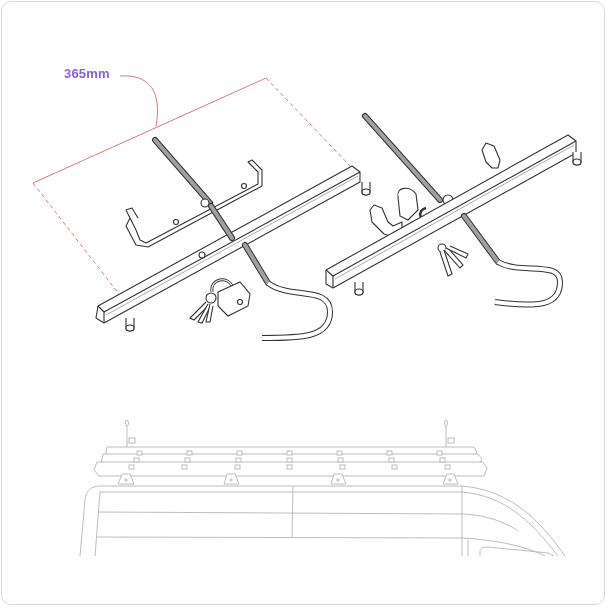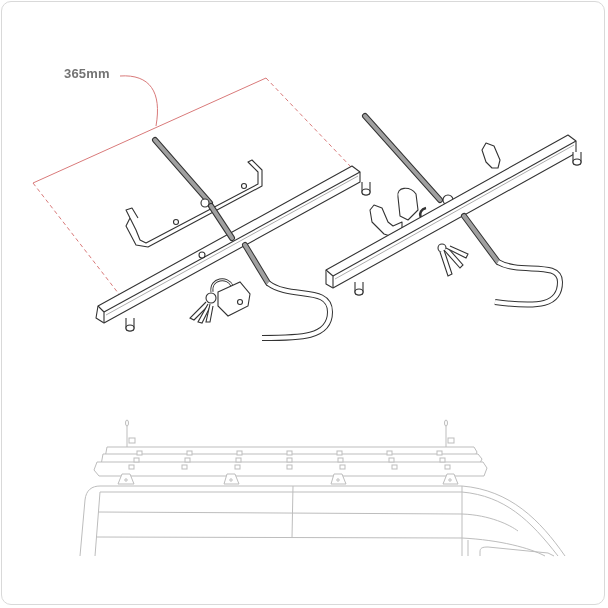--- a/index.html
+++ b/index.html
@@ -6,21 +6,21 @@
     body { width: 608px; height: 608px; overflow: hidden; }
     .frame {
       position: absolute; left: 1px; top: 1px;
       width: 604px; height: 604px;
       border: 1px solid #d9d9d9; border-radius: 10px;
       background: #ffffff; box-sizing: border-box;
     }
     .dim-label {
       position: absolute; left: 64px; top: 66px;
       font-family: "Liberation Sans", sans-serif;
-      font-weight: bold; font-size: 13px; color: #737373;
+      font-weight: bold; font-size: 13px; color: #8b5cf6;
       letter-spacing: 0.2px;
     }
     svg { position: absolute; left: 0; top: 0; }
   </style>
 </head>
 <body>
 
 <div class="frame"></div>
 
 <svg width="608" height="608" viewBox="0 0 608 608">

